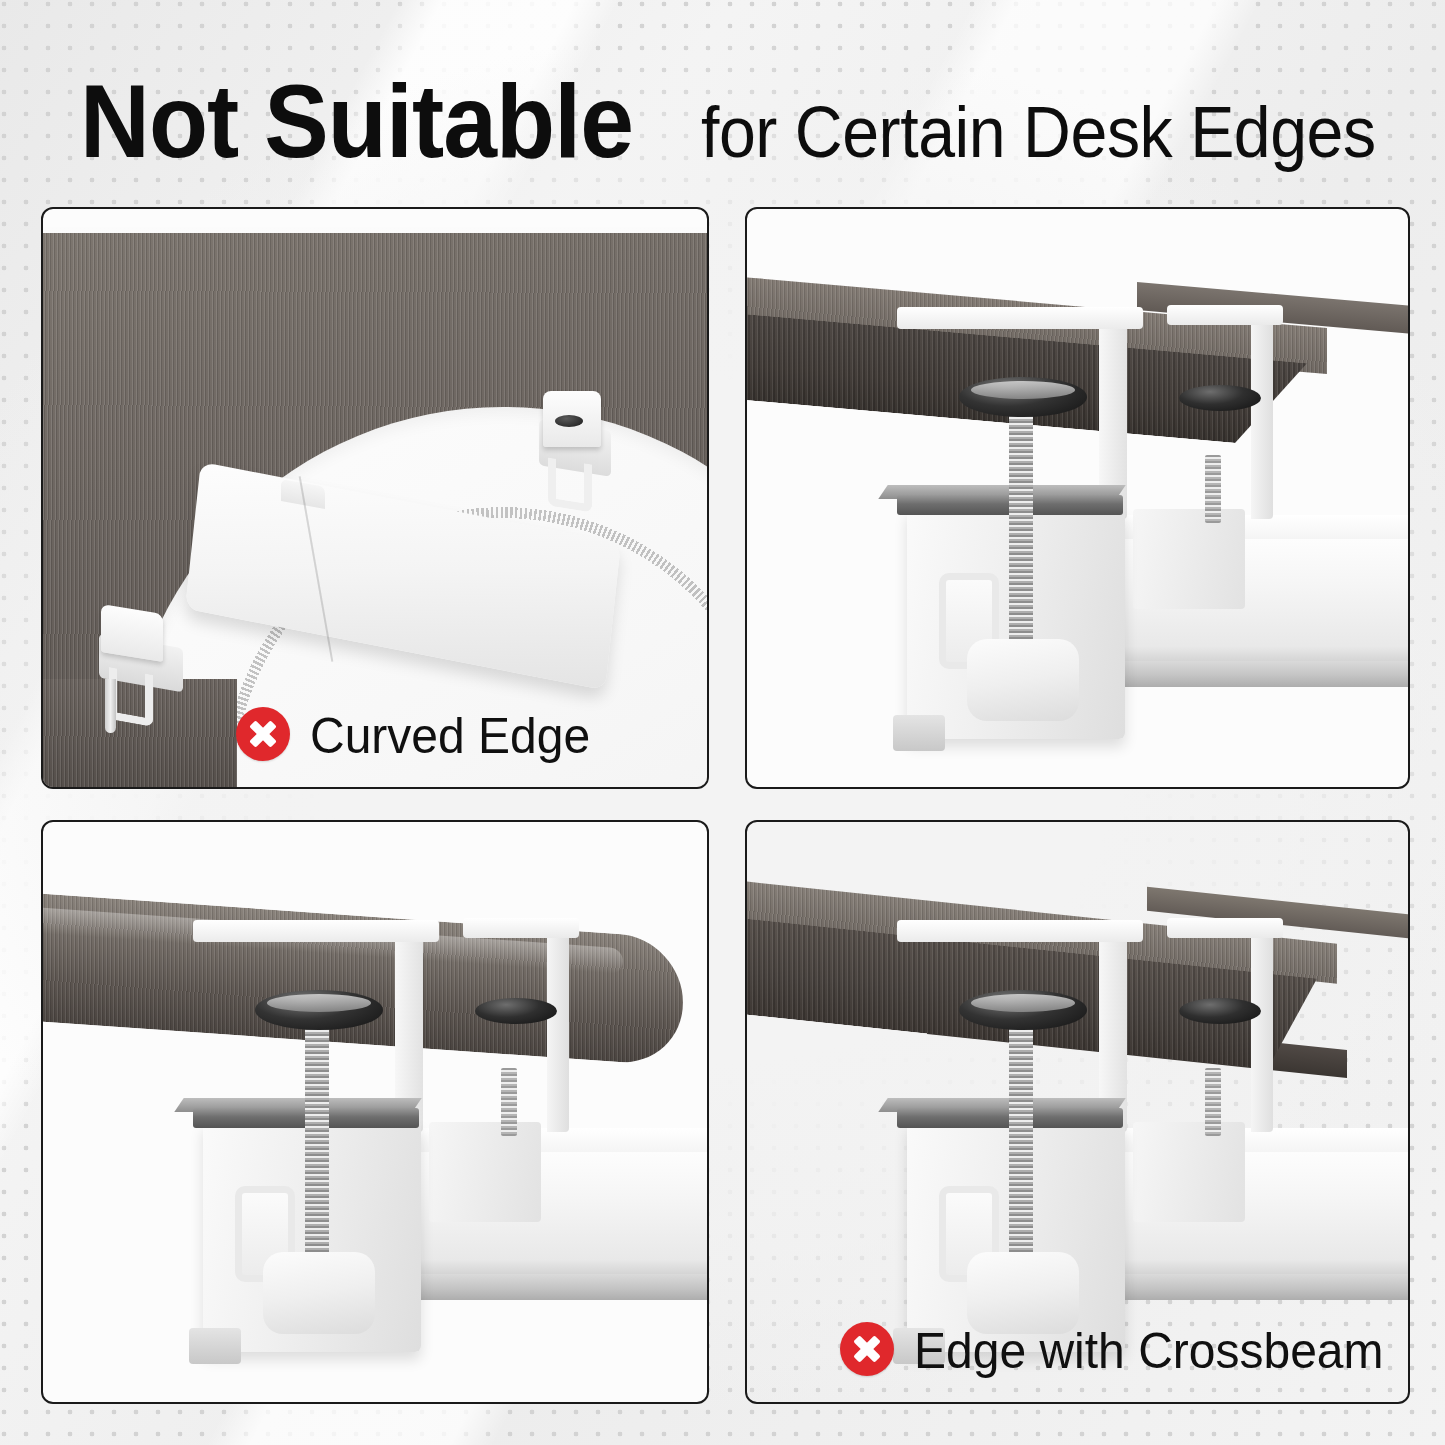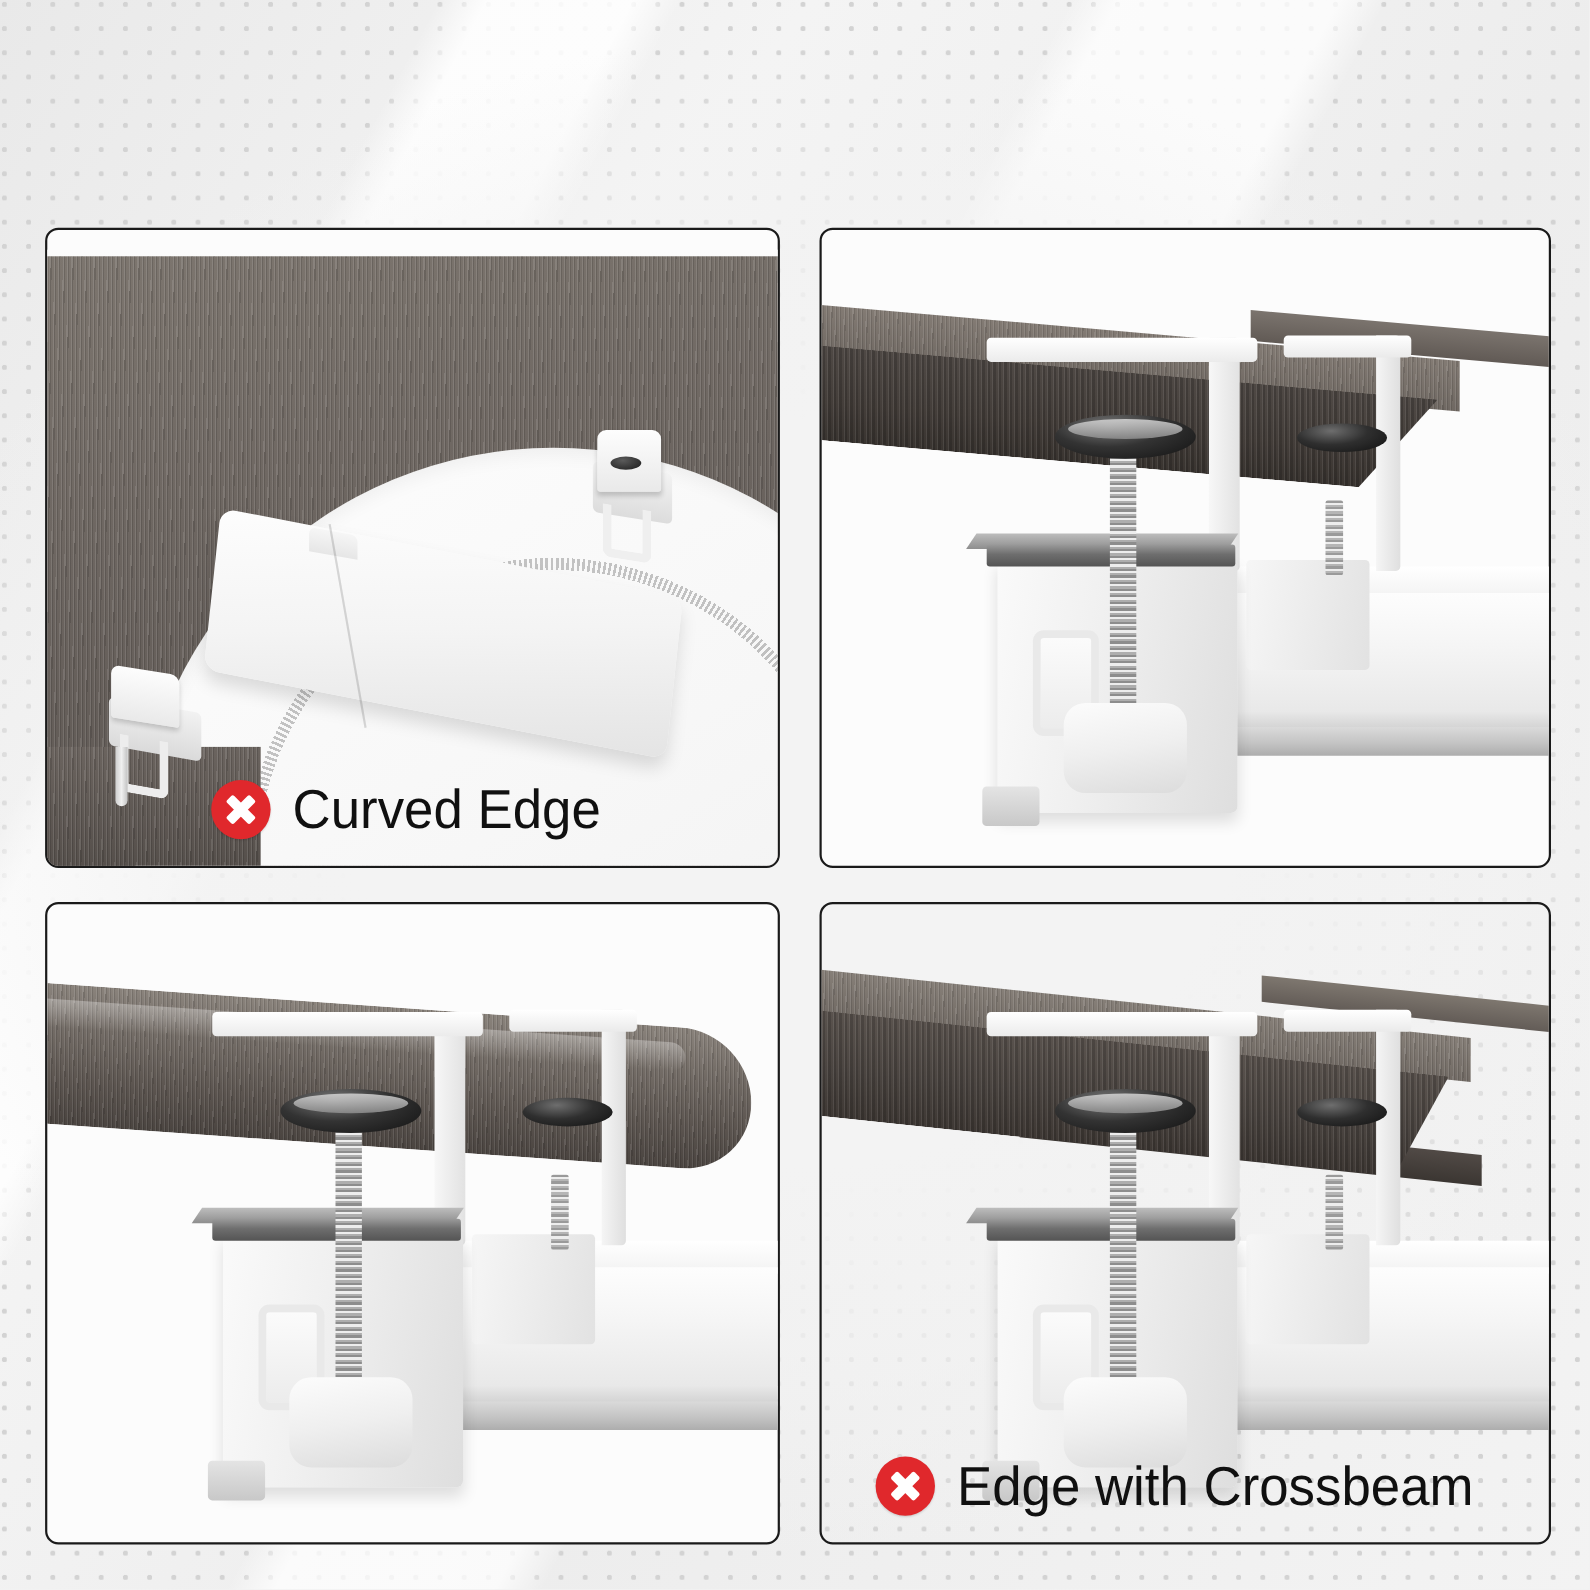--- a/index.html
+++ b/index.html
@@ -43,22 +43,23 @@
   }
   .panel.transparent{background:transparent;text-decoration:underline;}
   #panel-1{left:41px;top:207px;width:664px;height:578px;}
   #panel-2{left:745px;top:207px;width:661px;height:578px;}
   #panel-3{left:41px;top:820px;width:664px;height:580px;}
   #panel-4{left:745px;top:820px;width:661px;height:580px;}
 
   .scene{position:absolute;left:0;top:0;width:100%;height:100%;}
   .caption{
     position:absolute;left:0;bottom:22px;width:100%;
-    display:flex;align-items:center;justify-content:center;gap:20px;
+    display:flex;align-items:flex-start;justify-content:center;gap:20px;
     z-index:30;
+    padding-left:44px;
   }
   .xbadge{
     position:relative;width:54px;height:54px;border-radius:50%;
     background:#e0282c;flex:0 0 auto;
     box-shadow:0 1px 2px rgba(0,0,0,.15);
   }
   .xbadge::before,.xbadge::after{
     content:"";position:absolute;left:50%;top:50%;
     width:30px;height:9px;background:#fff;border-radius:2px;
     transform-origin:center;
@@ -297,20 +298,25 @@
     background:linear-gradient(180deg,#514a46,#3b3632);transform:skewY(6deg);
   }
   .scene-clip{position:absolute;inset:0;overflow:hidden;}
 </style>
 </head>
 <body>
 
 <div id="page">
   <div id="dot-fade"></div>
 
+  <div id="header">
+    <div class="head-line">
+      <span class="head-strong">Not Suitable</span><span class="head-light">for Certain Desk Edges</span>
+    </div>
+  </div>
 
   <div class="panel" id="panel-1">
     <div class="scene scene-clip">
       <div id="p1-top"></div>
       <div id="p1-desk"></div>
       <div id="p1-cut"></div>
       <div id="p1-cut-edge"></div>
       <div id="p1-bottomleft"></div>
 
       <div id="p1-tray"></div>

